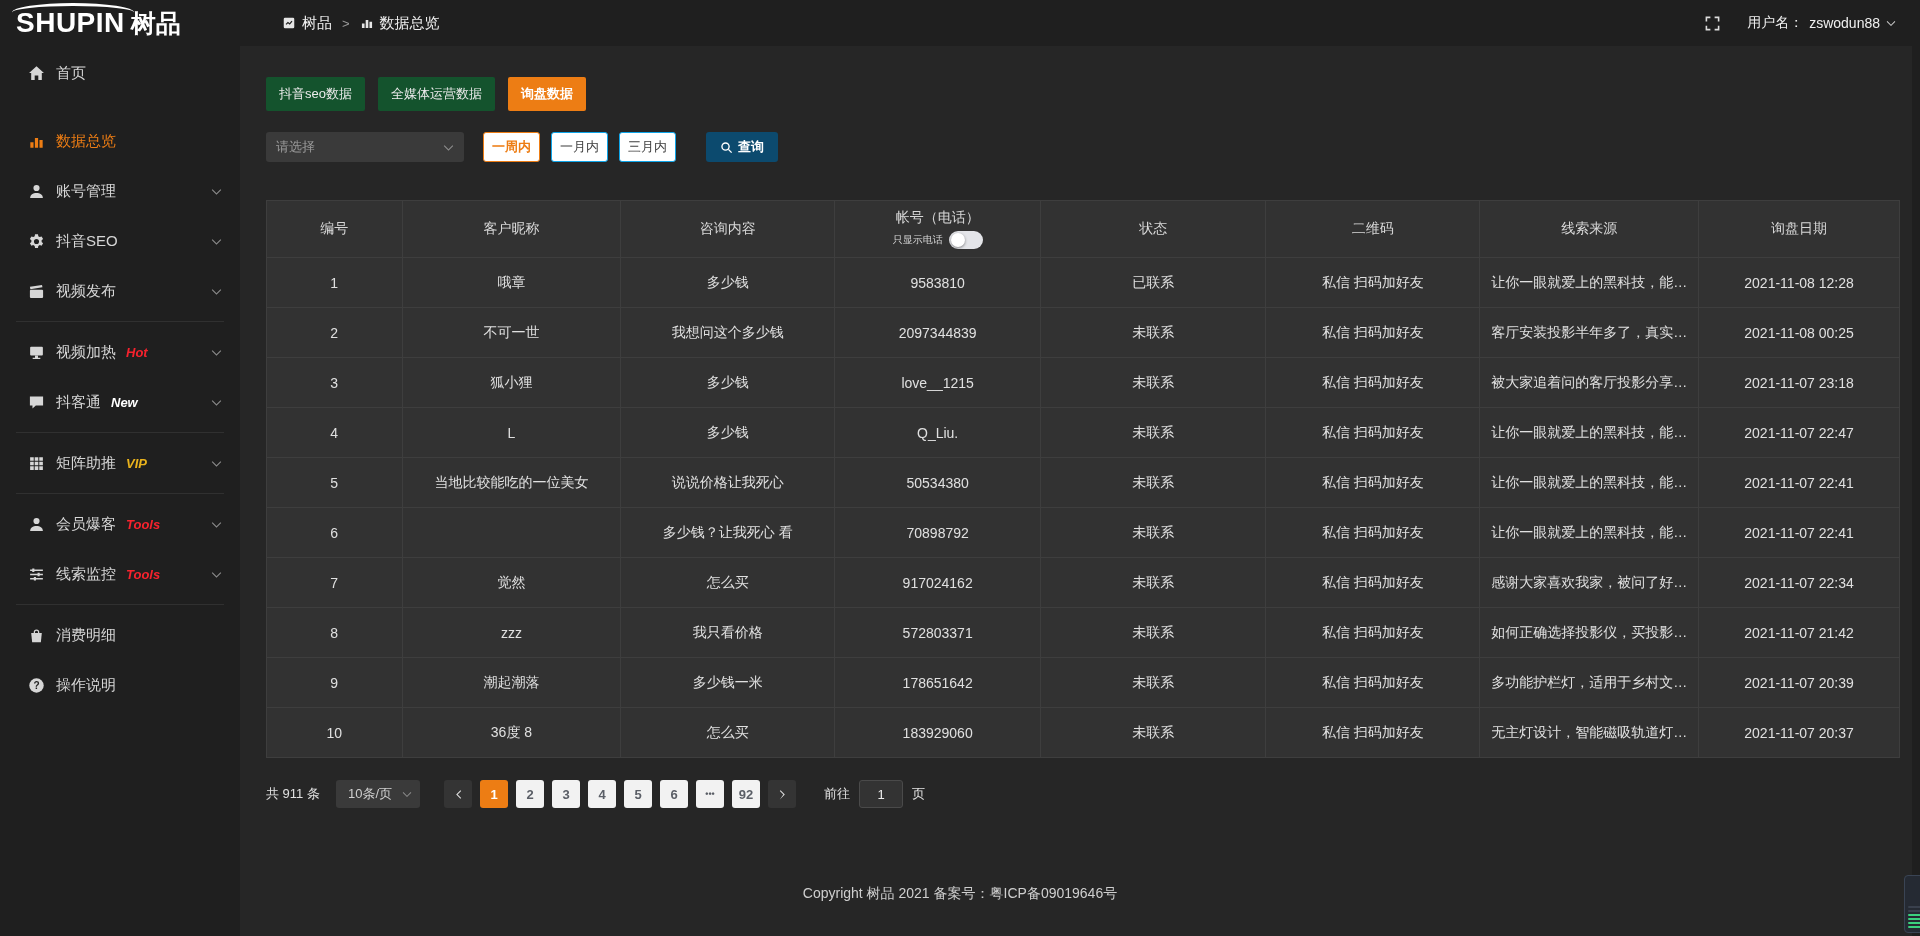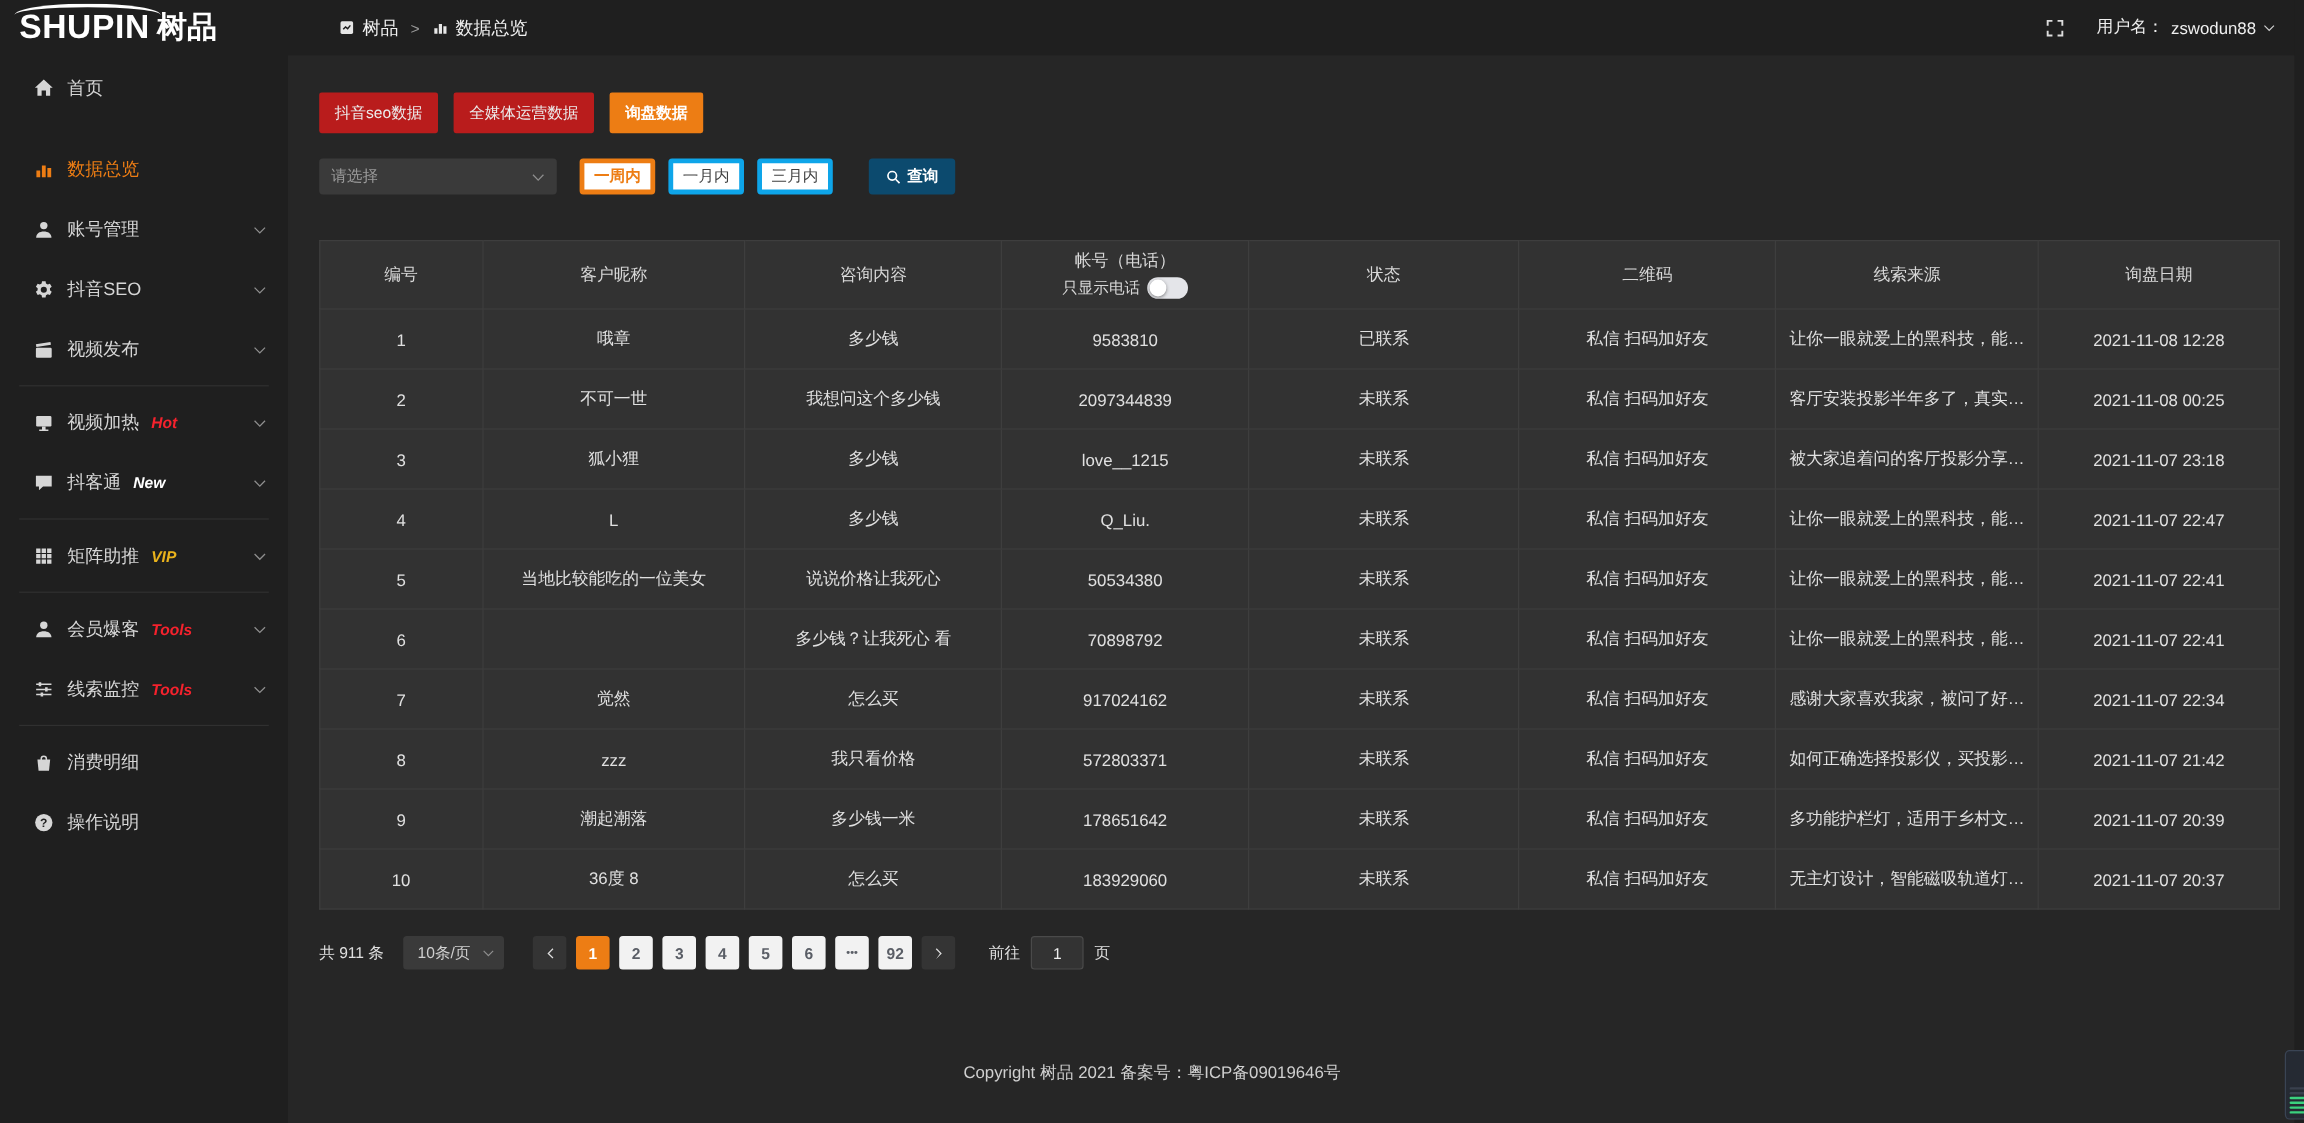--- a/index.html
+++ b/index.html
@@ -31,41 +31,41 @@
   .top-right{margin-left:auto;display:flex;align-items:flex-end;gap:26px;}
   .fs-ic{width:17px;height:17px;color:#dcdcdc;cursor:pointer;}
   .fs-ic svg{width:17px;height:17px;display:block;}
   .user{display:flex;align-items:center;gap:6px;font-size:14px;color:#f0f0f0;cursor:pointer;}
   .user .chev{width:10px;height:10px;color:#cfcfcf;}
   .user .chev svg{width:10px;height:10px;display:block;}
 
   
   .main{position:absolute;left:240px;top:46px;right:0;bottom:0;background:#262626;padding:31px 20px 0 26px;box-sizing:border-box;}
   .tabs{display:flex;margin-bottom:21px;}
-  .tab{height:34px;display:inline-flex;align-items:center;padding:0 13px;background:#b91c1c;color:#ececec;font-size:13px;margin-right:13px;border-radius:2px;cursor:pointer;}
+  .tab{height:34px;display:inline-flex;align-items:center;padding:0 13px;background:#14532d;color:#ececec;font-size:13px;margin-right:13px;border-radius:2px;cursor:pointer;}
   .tab.active{background:#ed7d14;color:#fff;font-weight:bold;}
 
   .filterbar{display:flex;align-items:center;margin-bottom:38px;}
   .select{width:198px;height:30px;background:#3a3a3a;border-radius:3px;display:flex;align-items:center;padding:0 10px;color:#9a9a9a;font-size:13px;box-sizing:border-box;cursor:pointer;}
   .select .chev{width:11px;height:11px;margin-left:auto;color:#8d8d8d;}
   .select .chev svg{width:11px;height:11px;display:block;}
   .ranges{display:flex;margin-left:8px;}
-  .range-btn{height:30px;min-width:56px;padding:0 8px;margin-left:11px;background:#fff;border:4px solid #0ea5e9;border-radius:3px;color:#404040;font-size:13px;display:inline-flex;align-items:center;justify-content:center;cursor:pointer;box-sizing:border-box;}
+  .range-btn{height:30px;min-width:56px;padding:0 8px;margin-left:11px;background:#fff;border:1px solid #0ea5e9;border-radius:3px;color:#404040;font-size:13px;display:inline-flex;align-items:center;justify-content:center;cursor:pointer;box-sizing:border-box;}
   .range-btn.active{border-color:#ed7d14;color:#ed7d14;font-weight:bold;}
   .search-btn{height:30px;margin-left:30px;padding:0 14px;background:#0c4a6e;color:#fff;border-radius:3px;display:inline-flex;align-items:center;gap:5px;font-size:13px;font-weight:bold;cursor:pointer;}
   .search-btn .s-ic{width:13px;height:13px;}
   .search-btn .s-ic svg{width:13px;height:13px;display:block;}
 
   table.data{width:100%;border-collapse:collapse;background:#323232;font-size:14px;table-layout:fixed;}
   table.data th,table.data td{border:1px solid #3e3e3e;text-align:center;color:#e0e0e0;font-weight:normal;padding:0 6px;overflow:hidden;white-space:nowrap;text-overflow:ellipsis;}
   table.data thead th{height:56px;color:#d8d8d8;}
   table.data tbody td{height:49px;}
   td.al,th.al{text-align:left;padding-left:18px;}
   .orange{color:#ed7d14;}
-  .toggle-line{display:flex;align-items:center;justify-content:center;gap:6px;margin-top:4px;font-size:13px;}
+  .toggle-line{display:flex;align-items:center;justify-content:center;gap:6px;margin-top:4px;font-size:10px;}
   .toggle{width:34px;height:18px;border-radius:9px;background:#e4e5e9;position:relative;display:inline-block;cursor:pointer;flex:none;}
   .toggle::after{content:"";position:absolute;left:2px;top:2px;width:14px;height:14px;border-radius:50%;background:#fff;box-shadow:0 1px 3px rgba(0,0,0,.45);}
 
   .pagination{display:flex;align-items:center;margin-top:22px;font-size:13px;color:#e0e0e0;}
   .pg-total{margin-right:16px;}
   .pg-size{height:28px;background:#3a3a3a;border-radius:3px;display:flex;align-items:center;gap:10px;padding:0 8px 0 12px;color:#cfcfcf;margin-right:20px;cursor:pointer;}
   .pg-size .chev{width:10px;height:10px;color:#8d8d8d;}
   .pg-size .chev svg{width:10px;height:10px;display:block;}
   .pbtn{min-width:28px;height:28px;border-radius:3px;display:inline-flex;align-items:center;justify-content:center;margin:0 4px;cursor:pointer;box-sizing:border-box;}
   .pbtn.navb{background:#343434;color:#dcdcdc;}

